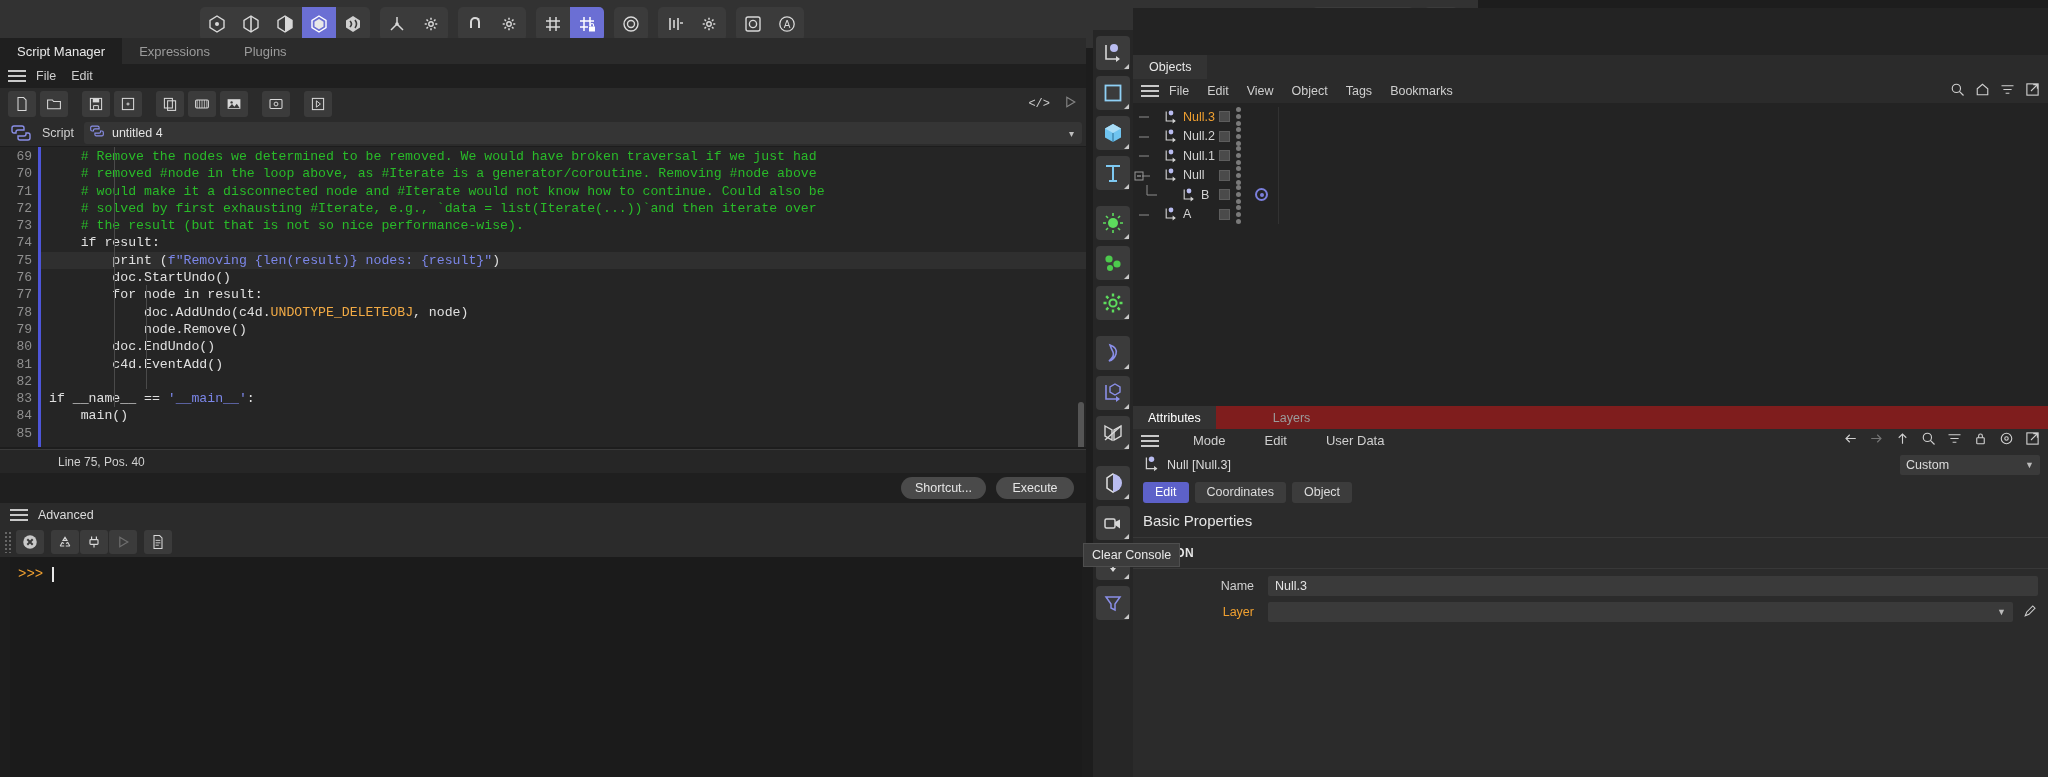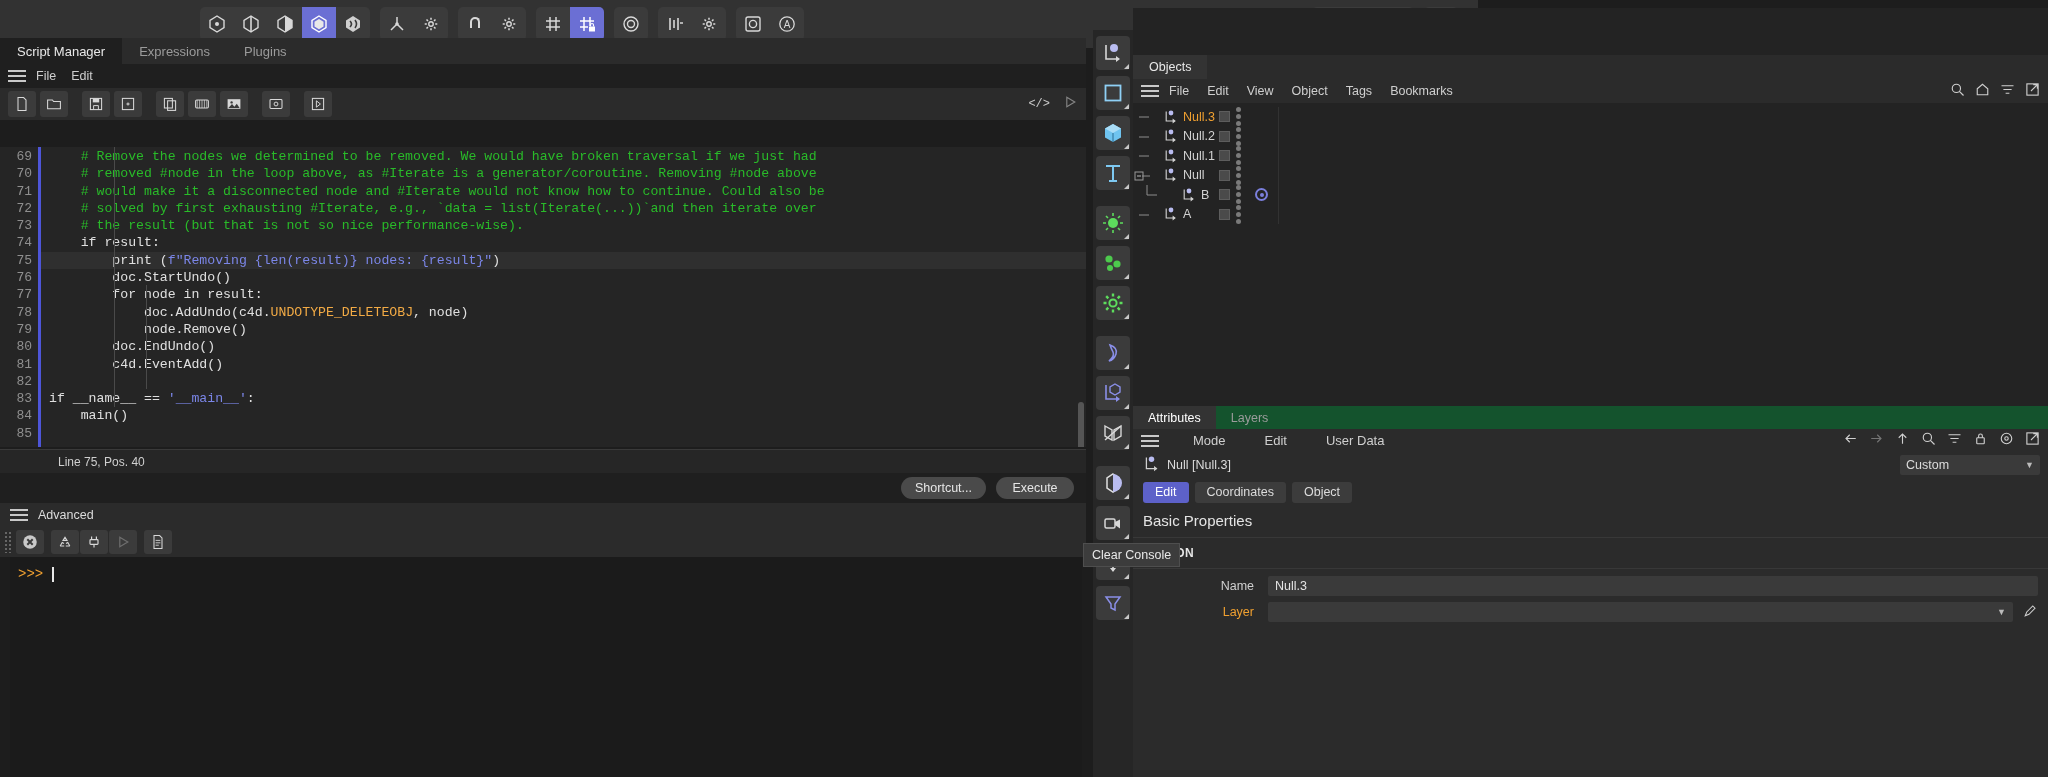--- a/index.html
+++ b/index.html
@@ -223,21 +223,21 @@
     border: 2px solid #7b7fdc; border-radius: 50%;
     display: flex; align-items: center; justify-content: center;
   }
   .obj-marker i { width: 4px; height: 4px; border-radius: 50%; background: #7b7fdc; display: block; }
 
   
   .attr-panel {
     position: absolute; left: 1133px; top: 406px; width: 915px; height: 371px;
     background: #2b2b2b;
   }
-  .attr-tabrow { height: 23px; background: #14532d; display: flex; align-items: flex-end; }
+  .attr-tabrow { height: 23px; background: #7f1d1d; display: flex; align-items: flex-end; gap: 42px; }
   .attr-tab { height: 23px; padding: 0 15px; display: flex; align-items: center;
     font-size: 12.5px; color: #9b9b9b; }
   .attr-tab.active { background: #333; color: #fff; }
   .attr-menurow { height: 23px; background: #2b2b2b; display: flex; align-items: center; padding-left: 8px; }
   .attr-menurow .menu-item { font-size: 13px; margin-right: 15px; margin-left: 24px; }
   .attr-icons { margin-left: auto; display: flex; align-items: center; padding-right: 8px; gap: 11px; }
 
   .attr-objrow { height: 26px; display: flex; align-items: center; padding-left: 10px; background: #2b2b2b; }
   .attr-objname { font-size: 12.5px; color: #dcdcdc; margin-left: 7px; }
   .attr-custom {
@@ -522,20 +522,39 @@
     <div class="sm-toolbar-right">
       <div class="code-tag">&lt;/&gt;</div>
       <div style="opacity:.55">
         <svg width="16" height="16" viewBox="0 0 20 20">
             <path d="M6 4 l10 6 -10 6 Z" fill="none" stroke="#cfcfcf" stroke-width="1.4"></path>
           </svg>
       </div>
     </div>
   </div>
 
+  <div class="sm-titlerow">
+    <div class="sm-logo">
+      <svg width="20" height="20" viewBox="0 0 20 20">
+        <path d="M7 3 h4 a2 2 0 0 1 2 2 v2 h-6 a2 2 0 0 0-2 2 v1 h-2 a2 2 0 0 1-2-2 v-3 a2 2 0 0 1 2-2 z" fill="none" stroke="#8a8fe8" stroke-width="1.4"></path>
+        <path d="M13 17 h-4 a2 2 0 0 1-2-2 v-2 h6 a2 2 0 0 0 2-2 v-1 h2 a2 2 0 0 1 2 2 v3 a2 2 0 0 1-2 2 z" fill="none" stroke="#8a8fe8" stroke-width="1.4"></path>
+      </svg>
+    </div>
+    <div class="sm-scriptlabel">Script</div>
+    <div class="sm-filechip">
+      <span>
+        <svg width="14" height="14" viewBox="0 0 20 20">
+          <path d="M7 3 h4 a2 2 0 0 1 2 2 v2 h-6 a2 2 0 0 0-2 2 v1 h-2 a2 2 0 0 1-2-2 v-3 a2 2 0 0 1 2-2 z" fill="none" stroke="#8a8fe8" stroke-width="1.6"></path>
+          <path d="M13 17 h-4 a2 2 0 0 1-2-2 v-2 h6 a2 2 0 0 0 2-2 v-1 h2 a2 2 0 0 1 2 2 v3 a2 2 0 0 1-2 2 z" fill="none" stroke="#8a8fe8" stroke-width="1.6"></path>
+        </svg>
+      </span>
+      <span class="sm-filename">untitled 4</span>
+      <span class="chip-caret">▾</span>
+    </div>
+  </div>
 
   <div class="editor">
     <div class="gutter" id="gutter">
         <div>69</div>
         <div>70</div>
         <div>71</div>
         <div>72</div>
         <div>73</div>
         <div>74</div>
         <div>75</div>

